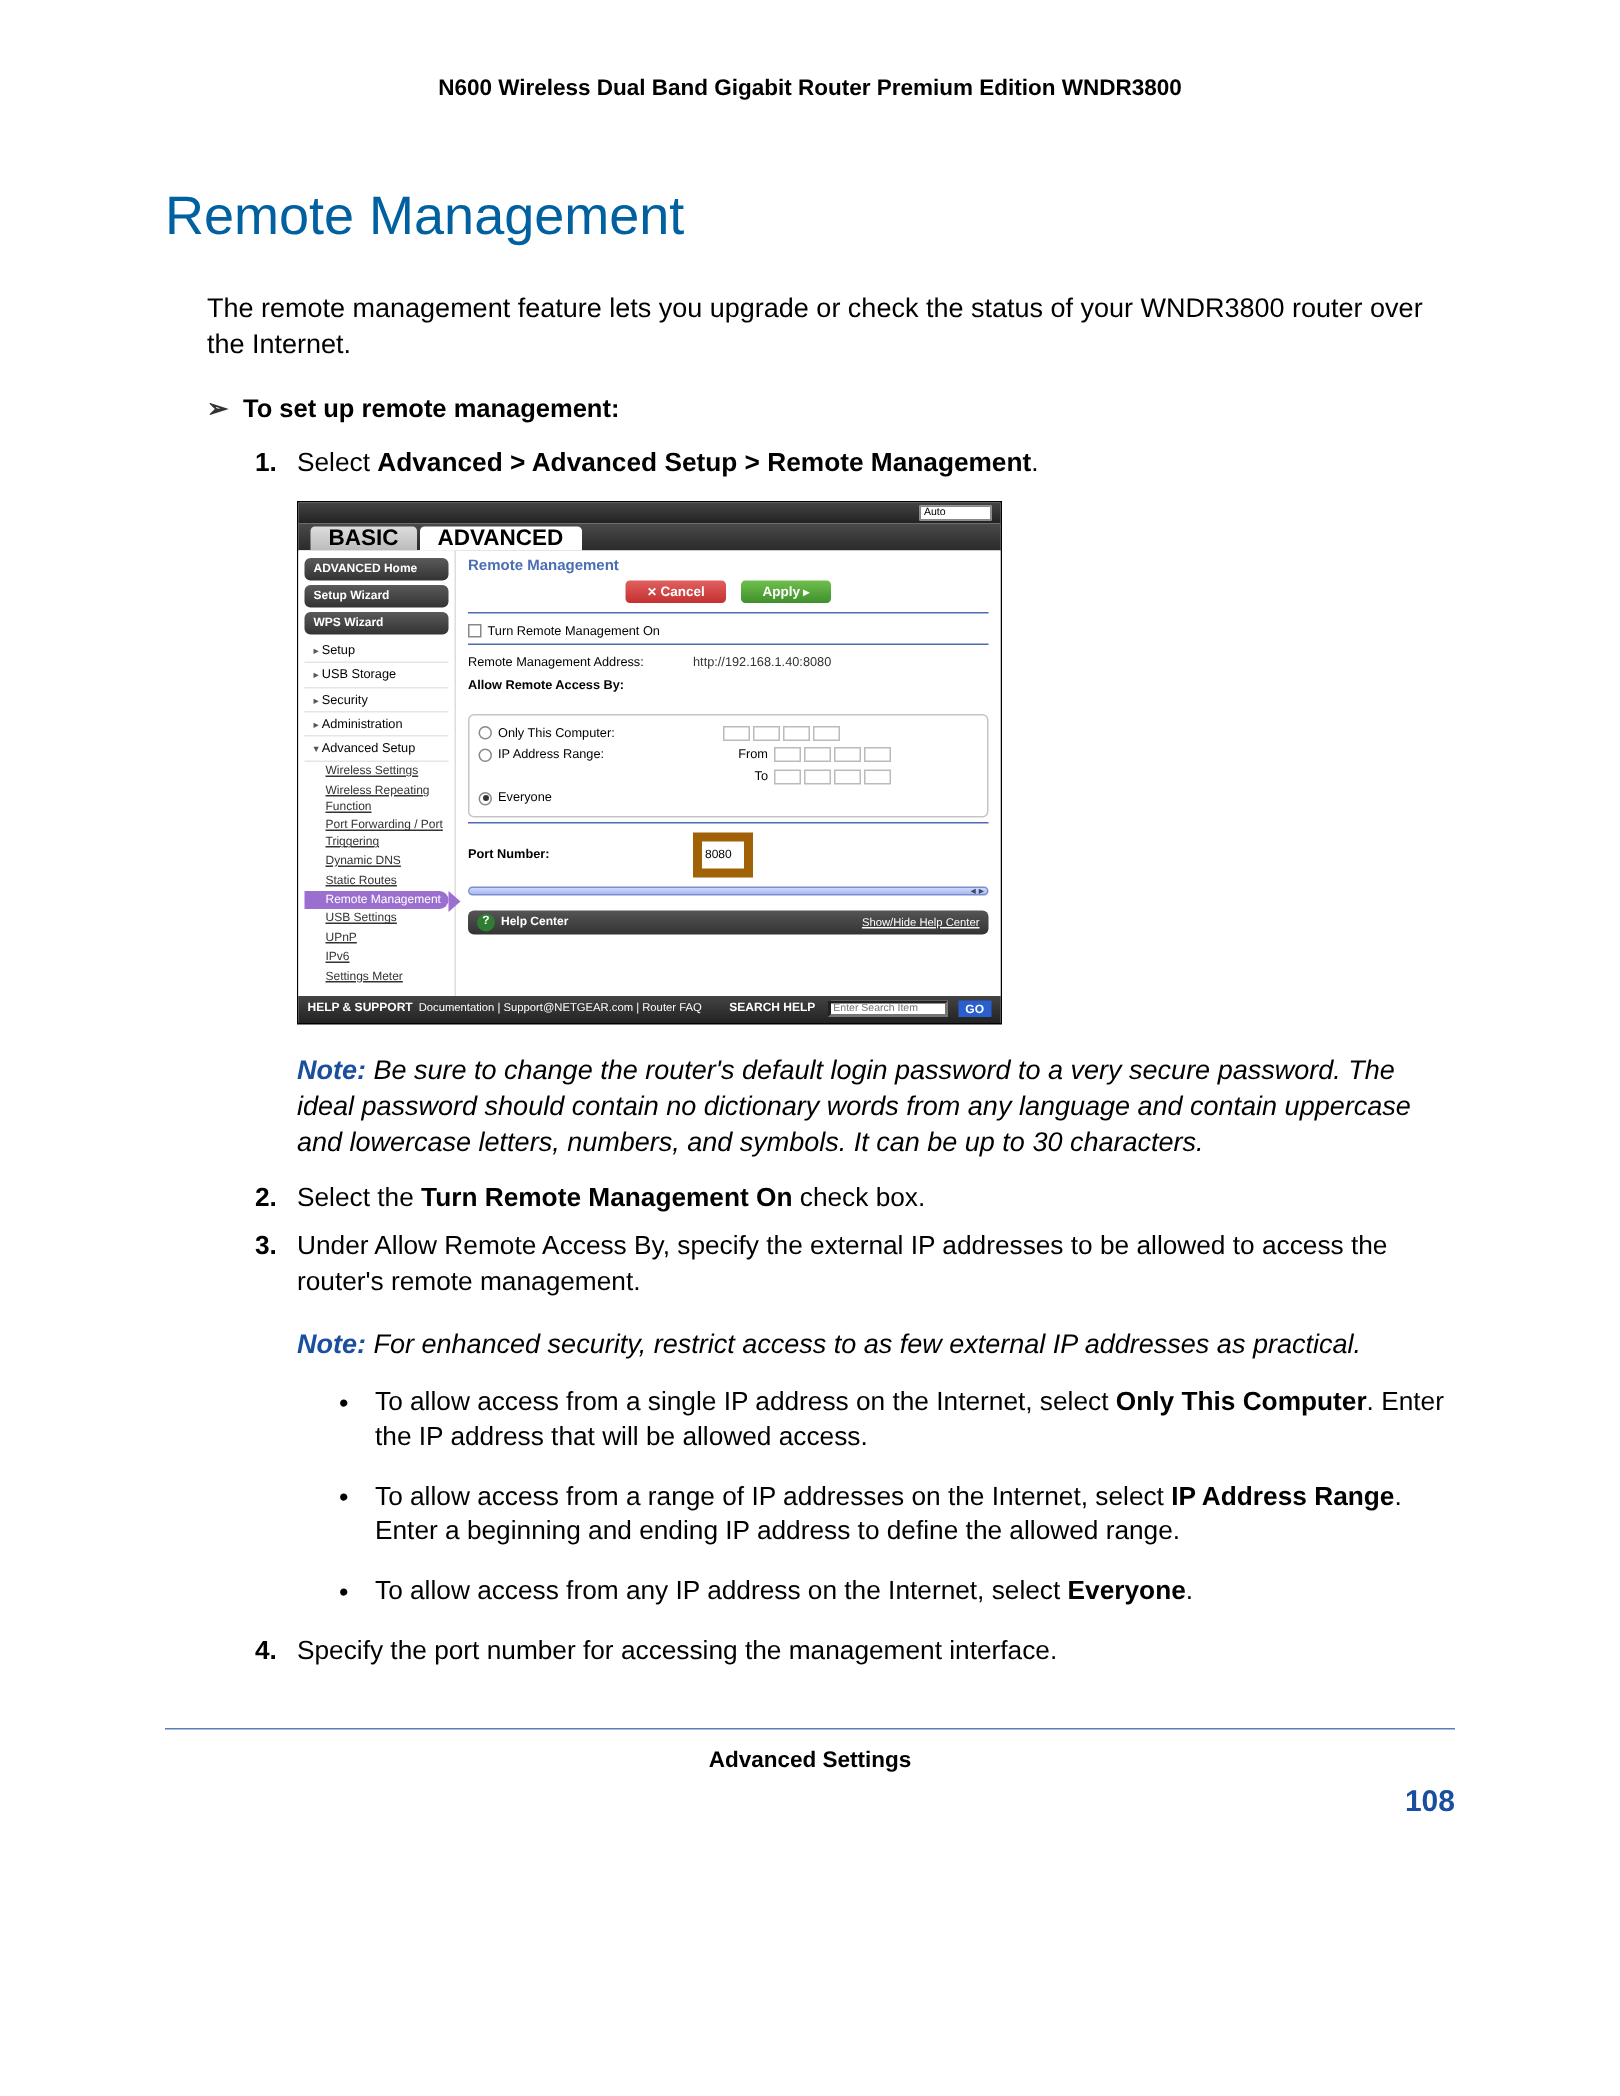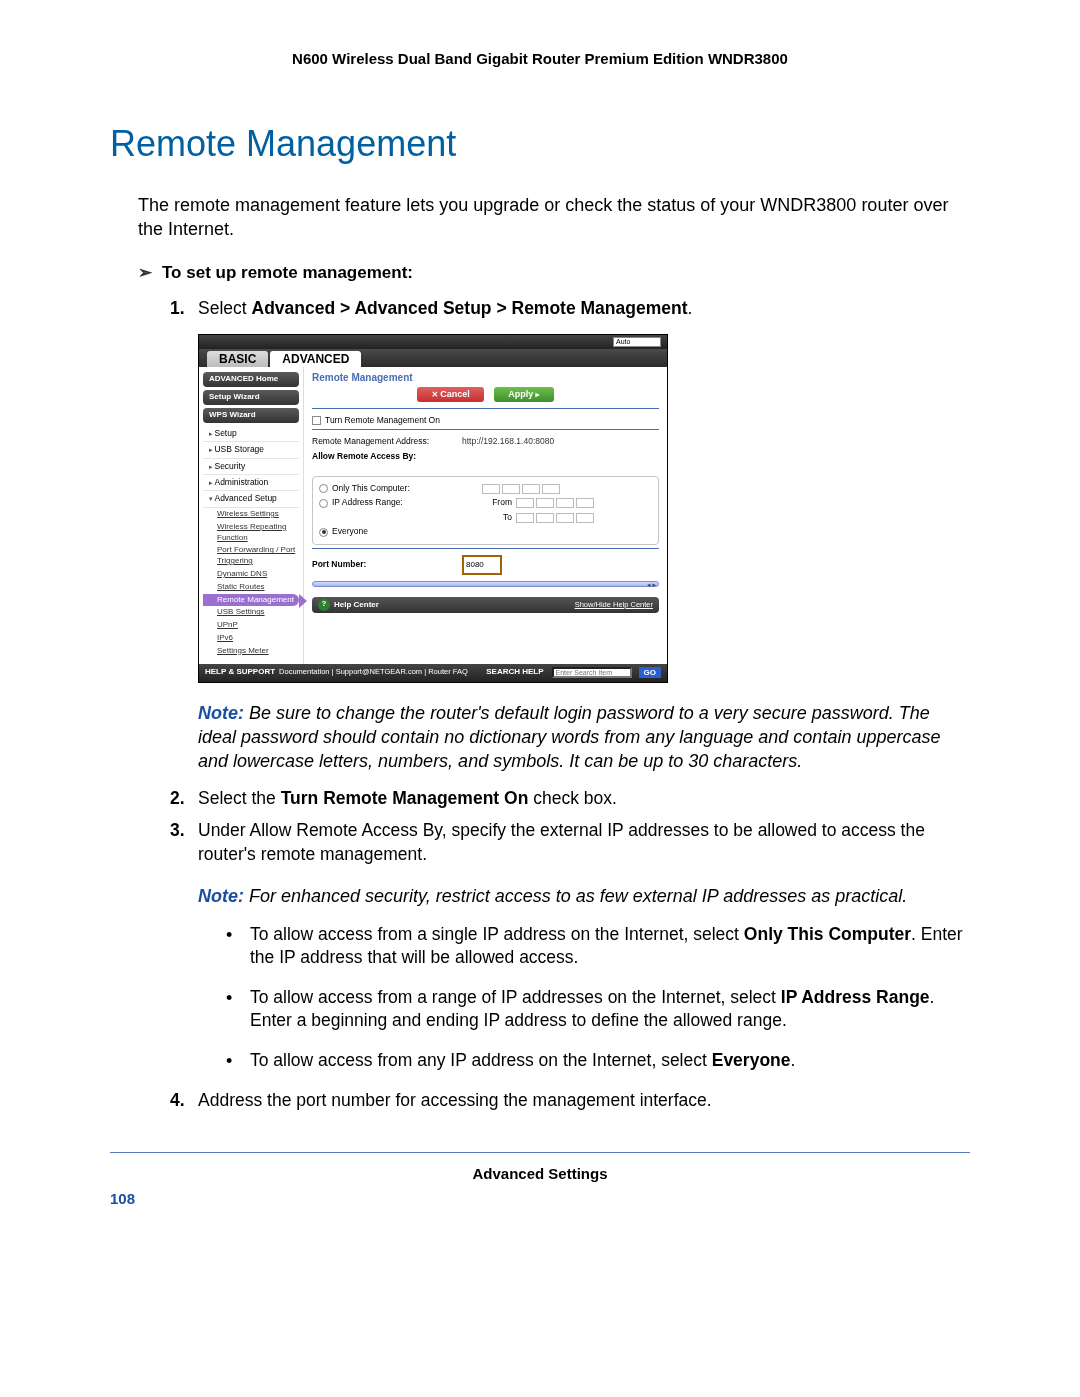--- a/index.html
+++ b/index.html
@@ -80,21 +80,21 @@
     padding-left: 2px; line-height: 8px;
   }
   .tabbar {
     height: 18px;
     background: linear-gradient(#4a4a4a, #2a2a2a);
     display: flex;
     align-items: flex-end;
     padding-left: 8px;
   }
   .tab {
-    height: 16px; padding: 0 12px; font-size: 12px; font-weight: bold;
+    height: 16px; padding: 0 12px; font-size: 15px; font-weight: bold;
     line-height: 16px; border-radius: 3px 3px 0 0; margin-right: 2px;
     cursor: pointer;
   }
   .tab.basic { background: linear-gradient(#ddd,#bbb); color:#000;}
   .tab.adv   { background: #fff; color:#000; }
   .shot-body { display: flex; background:#fff; }
   .s-side {
     width: 105px; background:#fff; border-right:1px solid #ddd;
     padding: 2px 4px 6px 4px;
   }
@@ -129,21 +129,21 @@
   .bx.apply::after{content:" ▸"; font-size:8px;}
   .hr1{height:1px;background:#4a6db3;margin:2px 0 6px;}
   .row{display:flex;font-size:8.5px;align-items:center;margin:3px 0;}
   .row .lab{width:150px;}
   .row .val{color:#333;}
   .chk{width:9px;height:9px;border:1px solid #888;display:inline-block;margin-right:4px;vertical-align:middle;}
   .rad{width:9px;height:9px;border:1px solid #888;border-radius:50%;display:inline-block;margin-right:4px;vertical-align:middle;position:relative;}
   .rad.sel::after{content:"";position:absolute;left:1.5px;top:1.5px;width:4px;height:4px;background:#333;border-radius:50%;}
   .ipset{display:inline-flex;gap:2px;}
   .ipset input{width:18px;height:10px;border:1px solid #bbb;font-size:7px;}
-  .portin{width:40px;height:20px;border:2px solid #a16207;font-size:8px;padding:0 2px;}
+  .portin{width:40px;height:30px;border:6px solid #a16207;font-size:8px;padding:0 2px;}
   .group{border:1px solid #c5c5c5;border-radius:4px;padding:3px 6px;margin:3px 0;}
   .subhead{font-weight:bold;font-size:8.5px;margin:4px 0 13px;}
   .helpbar{
     height:16px;background:linear-gradient(#555,#333);
     color:#fff;font-size:8px;display:flex;align-items:center;
     padding:0 6px;border-radius:4px;margin-top:10px;justify-content:space-between;
   }
   .helpbar .q{width:12px;height:12px;border-radius:50%;background:#2e7d32;display:inline-flex;align-items:center;justify-content:center;font-weight:bold;margin-right:4px;}
   .helpbar a{color:#fff;text-decoration:underline;font-size:7.5px;}
   .scrollend{height:6px;background:linear-gradient(#cfd8ff,#aab8f0);border:1px solid #7a8fd0;border-radius:3px;margin:6px 0 2px;position:relative;}
@@ -174,21 +174,21 @@
   ul.bullets > li::before {
     content:"•"; position:absolute; left:0; top:0; font-size:18px;
   }
   .footer-rule{
     border-top:1px solid #5b7bbd; margin:40px 0 12px;
   }
   .footer-sec{
     text-align:center; font-weight:bold; font-size:15px; margin-bottom:8px;
   }
   .footer-page{
-    text-align:left; color:#1a4fa0; font-weight:bold; font-size:15px;
+    text-align:right; color:#1a4fa0; font-weight:bold; font-size:20px;
   }
   b{font-weight:bold;}
 </style>
 </head>
 <body>
 
 <div class="page">
   <div class="prod-header">N600 Wireless Dual Band Gigabit Router Premium Edition WNDR3800</div>
 
   <h1 class="section-title">Remote Management</h1>
@@ -337,20 +337,20 @@
           <span>To allow access from a range of IP addresses on the Internet, select </span><b>IP Address Range</b><span>. Enter a beginning and ending IP address to define the allowed range.</span>
         </li>
         <li>
           <span>To allow access from any IP address on the Internet, select </span><b>Everyone</b><span>.</span>
         </li>
       </ul>
     </li>
 
     <li>
       <span class="num">4.</span>
-      <span>Address the port number for accessing the management interface.</span>
+      <span>Specify the port number for accessing the management interface.</span>
     </li>
   </ol>
 
   <div class="footer-rule"></div>
   <div class="footer-sec">Advanced Settings</div>
   <div class="footer-page">108</div>
 </div>
 
 </body></html>

